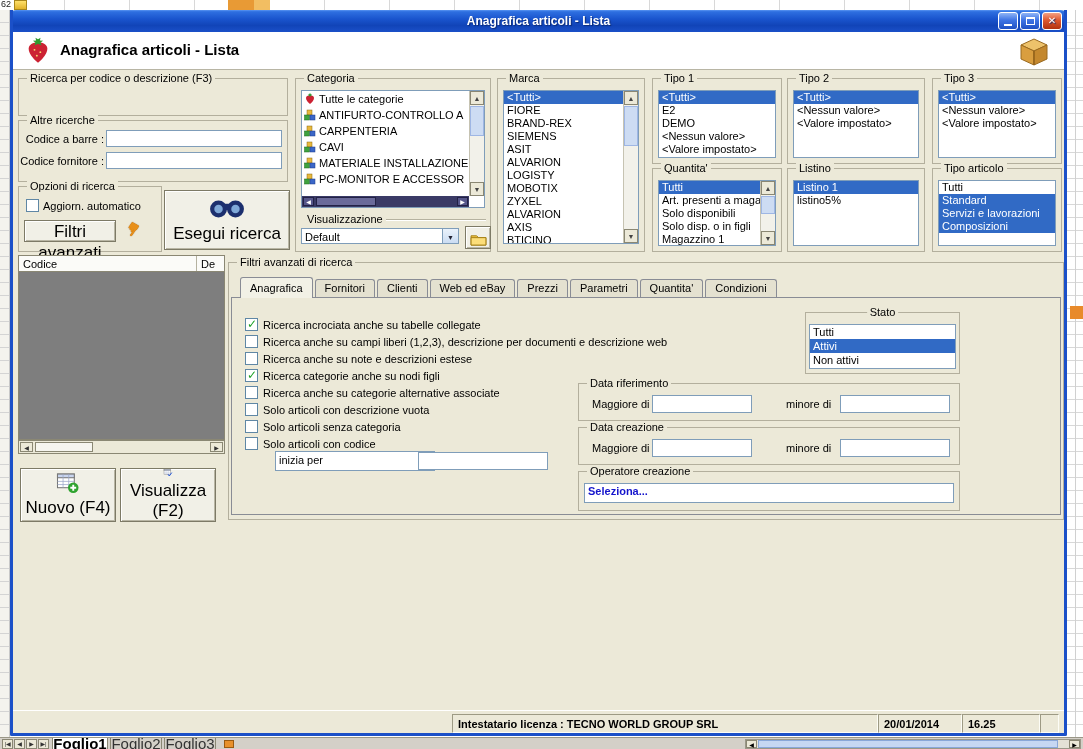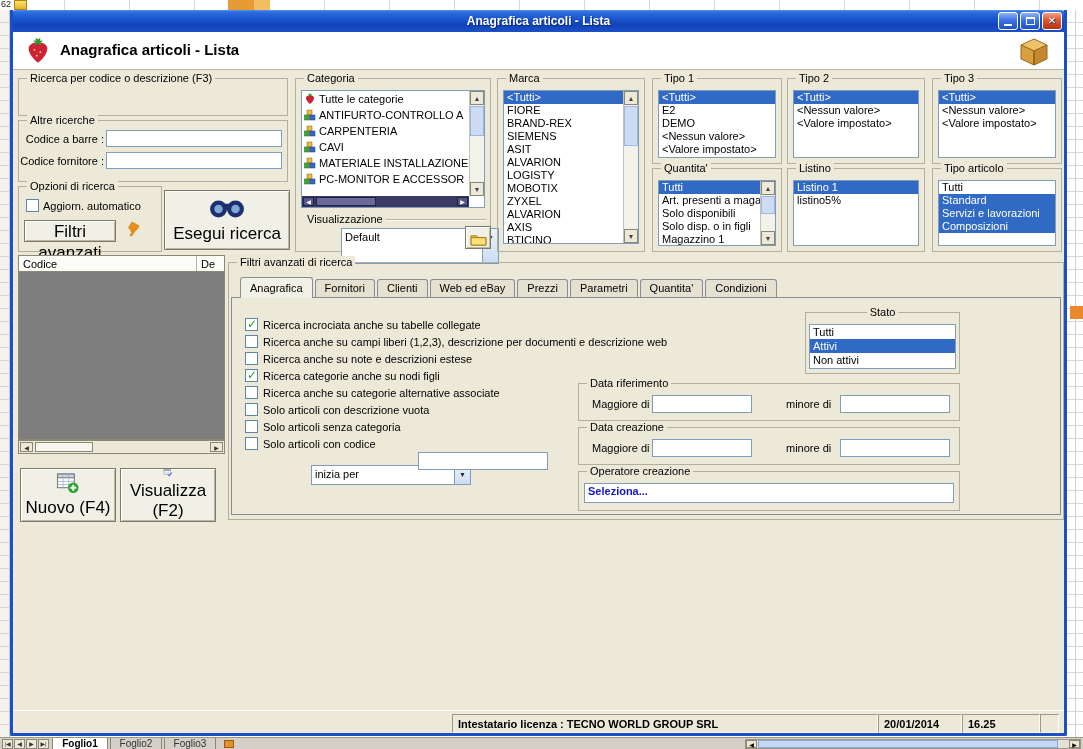--- a/index.html
+++ b/index.html
@@ -16,21 +16,21 @@
     background-image:repeating-linear-gradient(180deg,transparent 0 12px,#d8d8d8 12px 13px);}
   .xl-right .vline{position:absolute;left:8px;top:0;bottom:0;width:1px;background:#d0d0d0;}
   .xl-cell-orange-top{position:absolute;left:228px;top:0;width:26px;height:10px;background:#E89A35;}
   .xl-cell-orange-top2{position:absolute;left:254px;top:0;width:16px;height:10px;background:#F2BE62;}
   .xl-cell-orange-right{position:absolute;left:1070px;top:306px;width:13px;height:13px;background:#E88A2A;}
   .xl-rownum{position:absolute;left:1px;top:-1px;font-size:9px;color:#222;}
   .xl-icon-yellow{position:absolute;left:14px;top:0;width:13px;height:10px;background:linear-gradient(#FFE06A,#E2B32A);border:1px solid #A8861B;}
   .xl-bottom{position:absolute;left:0;top:737px;width:1083px;height:12px;background:#D4D0C8;border-top:1px solid #9a9788;}
   .xl-nav{position:absolute;left:2px;top:1px;display:flex;gap:1px;}
   .xl-nav span{display:inline-block;width:11px;height:10px;background:#ECE9D8;border:1px solid #8a8773;font-size:6px;line-height:9px;text-align:center;color:#333;}
-  .sheet-tab{position:absolute;top:0;height:12px;border:1px solid #8a8773;border-top:none;font-size:10px;line-height:11px;text-align:center;background:#D4D0C8;color:#333;}
+  .sheet-tab{position:absolute;top:0;height:12px;border:1px solid #8a8773;border-top:none;font-size:15px;line-height:11px;text-align:center;background:#D4D0C8;color:#333;}
   .sheet-tab.active{background:#fff;font-weight:bold;color:#000;}
   .sheet-stub{position:absolute;left:224px;top:2px;width:10px;height:8px;background:#E8902A;border:1px solid #9a5a10;}
   .xl-hscroll{position:absolute;left:745px;top:1px;width:336px;height:10px;background:#E4E1D6;border:1px solid #9a9788;}
   .xl-hscroll .thumb{position:absolute;left:12px;top:0;width:300px;height:8px;background:#C6D7F2;border:1px solid #89A7D8;}
   .xl-hscroll .ar{position:absolute;top:0;width:11px;height:8px;background:#ECE9D8;border:1px solid #8a8773;font-size:6px;line-height:8px;text-align:center;}
 
   
   .win{position:absolute;left:10px;top:10px;width:1057px;height:726px;background:#ECE9D8;}
   .win::before{content:"";position:absolute;inset:0;border:3px solid #1B50C8;border-top:none;border-radius:0 0 2px 2px;pointer-events:none;z-index:50;}
   .titlebar{position:absolute;left:0;top:0;width:1057px;height:22px;border-radius:6px 6px 0 0;
@@ -251,21 +251,21 @@
       <span class="a dn">▼</span>
     </div>
     <div class="hs-dark">
       <span class="a" style="left:1px;">◀</span>
       <span class="th"></span>
       <span class="a" style="right:1px;">▶</span>
     </div>
   </div>
   <span class="slabel" style="left:297px;top:203px;">Visualizzazione</span>
   <div class="etchline" style="left:376px;top:209px;width:100px;"></div>
-  <div class="combo" style="left:291px;top:218px;width:158px;height:36px;margin-left:40px;">
+  <div class="combo" style="left:291px;top:218px;width:158px;height:16px;">
     <span class="val">Default</span>
     <span class="drop">▼</span>
   </div>
   <div class="btn" style="left:455px;top:216px;width:26px;height:23px;padding-top:4px;">
     <svg width="17" height="13" viewBox="0 0 18 14">
         <path d="M1 3h6l2 2h8v8H1z" fill="#F6C944" stroke="#A07A10"></path>
         <path d="M1 5h16v8H1z" fill="#FCDE7A" stroke="#A07A10"></path>
       </svg>
   </div>
 
@@ -395,21 +395,21 @@
   <span class="cbl" style="left:253px;top:360px;">Ricerca categorie anche su nodi figli</span>
   <span class="cb" style="left:235px;top:376px;"></span>
   <span class="cbl" style="left:253px;top:377px;">Ricerca anche su categorie alternative associate</span>
   <span class="cb" style="left:235px;top:393px;"></span>
   <span class="cbl" style="left:253px;top:394px;">Solo articoli con descrizione vuota</span>
   <span class="cb" style="left:235px;top:410px;"></span>
   <span class="cbl" style="left:253px;top:411px;">Solo articoli senza categoria</span>
   <span class="cb" style="left:235px;top:427px;"></span>
   <span class="cbl" style="left:253px;top:428px;">Solo articoli con codice</span>
 
-  <div class="combo" style="left:265px;top:455px;width:160px;height:20px;margin-left:36px;">
+  <div class="combo" style="left:265px;top:441px;width:160px;height:20px;">
     <span class="val">inizia per</span>
     <span class="drop">▼</span>
   </div>
   <input class="inp" style="left: 408px; top: 442px; width: 130px; height: 18px;">
 
   <div class="grp" style="left:795px;top:302px;width:155px;height:62px;">
     <span class="lbl center">Stato</span>
   </div>
   <div class="list" style="left:799px;top:314px;width:147px;height:45px;">
     <div class="li" style="height:14px;line-height:14px;">Tutti</div>

